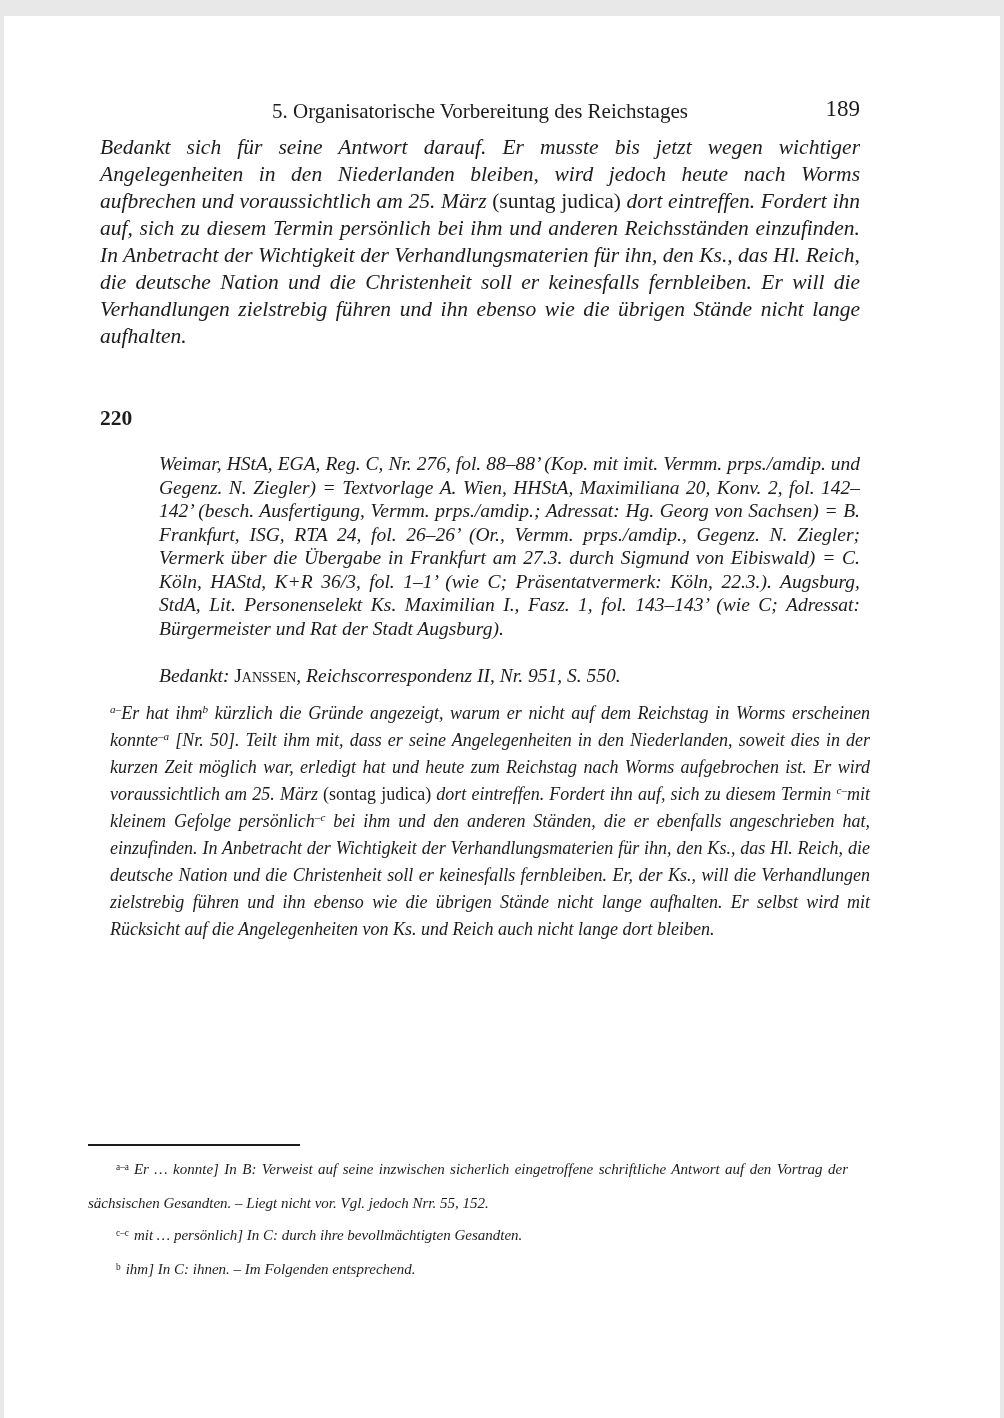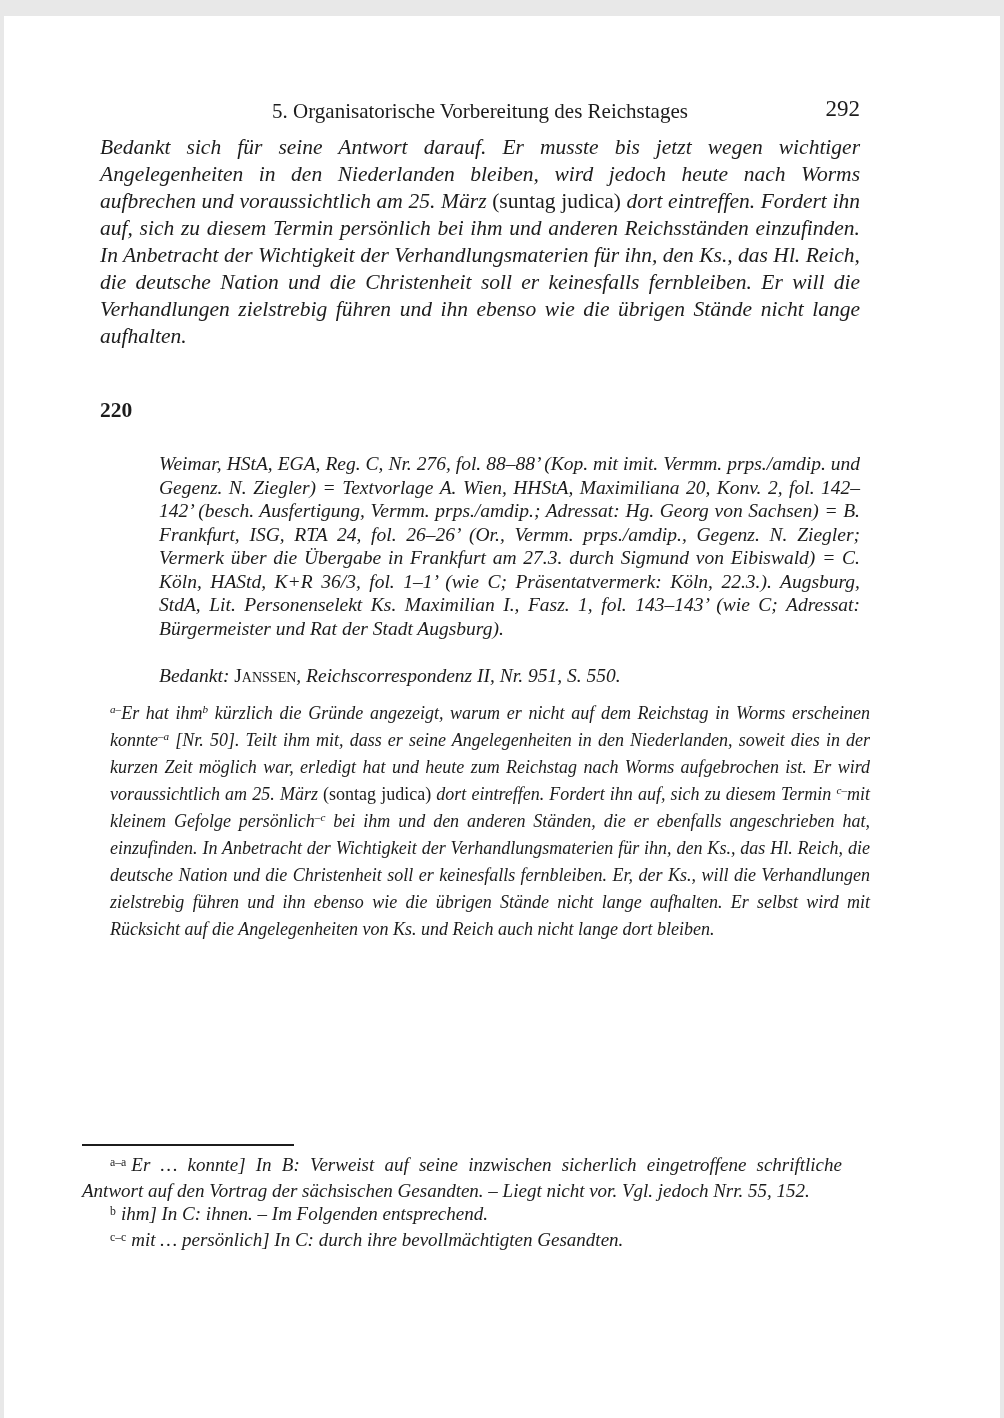--- a/index.html
+++ b/index.html
@@ -34,21 +34,21 @@
   }
 
   
   .entry-head {
     position: absolute;
     top: 376px; left: 96px; width: 760px;
     font-weight: bold;
     font-size: 21.5px;
     line-height: 28px;
   }
-  .entry-num { position: absolute; left: 0; top: 4px; }
+  .entry-num { position: absolute; left: 0; top: 12px; }
   .entry-title { margin-left: 59px; }
   .title-l1 { text-align: justify; text-align-last: justify; }
 
   
   .provenance {
     position: absolute;
     top: 436px; left: 155px; width: 701px;
     font-style: italic;
     font-size: 19.5px;
     line-height: 23.5px;
@@ -68,23 +68,23 @@
     position: absolute;
     top: 684px; left: 106px; width: 760px;
     font-size: 18px;
     line-height: 27px;
     text-align: justify;
   }
 
   
   .footnotes {
     position: absolute;
-    top: 1128px; left: 78px; width: 760px;
-    font-size: 19px;
-    line-height: 23px;
+    top: 1128px; left: 84px; width: 760px;
+    font-size: 15px;
+    line-height: 32px;
   }
   .fn-rule { width: 212px; height: 2px; background: #1c1c1c; margin-bottom: 7px; }
   .footnote { font-style: italic; text-align: justify; text-indent: 28px; }
   .fn-marker {
     font-style: normal;
     font-size: 0.62em;
     position: relative; top: -0.45em;
     margin-right: 5px;
   }
   .fn-text { font-style: italic; }
@@ -100,21 +100,21 @@
     line-height: 0;
   }
 </style>
 </head>
 <body>
 
 <div class="page">
 
   <div class="running-header">
     <span class="header-title">5. Organisatorische Vorbereitung des Reichstages</span>
-    <span class="page-num">292</span>
+    <span class="page-num">189</span>
   </div>
 
   <div class="summary"><span class="seg-i">Bedankt sich für seine Antwort darauf. Er musste bis jetzt wegen wichtiger Angelegenheiten in den Niederlanden bleiben, wird jedoch heute nach Worms aufbrechen und voraussichtlich am 25. März </span><span class="seg-r">(suntag judica)</span><span class="seg-i"> dort eintreffen. Fordert ihn auf, sich zu diesem Termin persönlich bei ihm und anderen Reichsständen einzufinden. In Anbetracht der Wichtigkeit der Verhandlungsmaterien für ihn, den Ks., das Hl. Reich, die deutsche Nation und die Christenheit soll er keinesfalls fernbleiben. Er will die Verhandlungen zielstrebig führen und ihn ebenso wie die übrigen Stände nicht lange aufhalten.</span></div>
 
   <div class="entry-head">
     <span class="entry-num">220</span>
     <div class="entry-title">
     </div>
   </div>
 
@@ -123,20 +123,20 @@
   <div class="regest"><span class="seg-i">Bedankt: </span><span class="seg-sc">Janssen</span><span class="seg-i">, </span><span class="seg-i">Reichscorrespondenz II, Nr. 951, S. 550.</span></div>
 
   <div class="body-text"><span class="seg-sup">a–</span><span class="seg-i">Er hat ihm</span><span class="seg-sup">b</span><span class="seg-i"> kürzlich die Gründe angezeigt, warum er nicht auf dem Reichstag in Worms erscheinen konnte</span><span class="seg-sup">–a</span><span class="seg-i"> [Nr. 50]. Teilt ihm mit, dass er seine Angelegenheiten in den Niederlanden, soweit dies in der kurzen Zeit möglich war, erledigt hat und heute zum Reichstag nach Worms aufgebrochen ist. Er wird voraussichtlich am 25. März </span><span class="seg-r">(sontag judica)</span><span class="seg-i"> dort eintreffen. Fordert ihn auf, sich zu diesem Termin </span><span class="seg-sup">c–</span><span class="seg-i">mit kleinem Gefolge persönlich</span><span class="seg-sup">–c</span><span class="seg-i"> bei ihm und den anderen Ständen, die er ebenfalls angeschrieben hat, einzufinden. In Anbetracht der Wichtigkeit der Verhandlungsmaterien für ihn, den Ks., das Hl. Reich, die deutsche Nation und die Christenheit soll er keinesfalls fernbleiben. Er, der Ks., will die Verhandlungen zielstrebig führen und ihn ebenso wie die übrigen Stände nicht lange aufhalten. Er selbst wird mit Rücksicht auf die Angelegenheiten von Ks. und Reich auch nicht lange dort bleiben.</span></div>
 
   <div class="footnotes">
     <div class="fn-rule"></div>
     <div class="footnote">
       <span class="fn-marker">a–a</span><span class="fn-text">Er … konnte] In B: Verweist auf seine inzwischen sicherlich eingetroffene schriftliche Antwort auf den Vortrag der sächsischen Gesandten. – Liegt nicht vor. Vgl. jedoch Nrr. 55, 152.</span>
     </div>
     <div class="footnote">
-      <span class="fn-marker">b</span><span class="fn-text">ihm] In C: ihnen. – Im Folgenden entsprechend.</span>
+      <span class="fn-marker">c–c</span><span class="fn-text">mit … persönlich] In C: durch ihre bevollmächtigten Gesandten.</span>
     </div>
     <div class="footnote">
-      <span class="fn-marker">c–c</span><span class="fn-text">mit … persönlich] In C: durch ihre bevollmächtigten Gesandten.</span>
+      <span class="fn-marker">b</span><span class="fn-text">ihm] In C: ihnen. – Im Folgenden entsprechend.</span>
     </div>
   </div>
 
 </div>
 
 </body></html>

